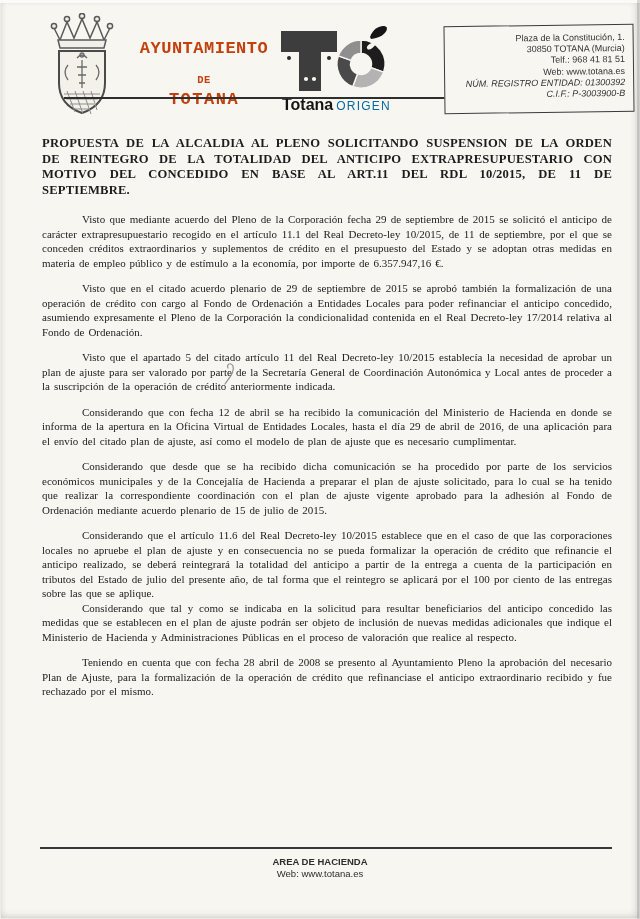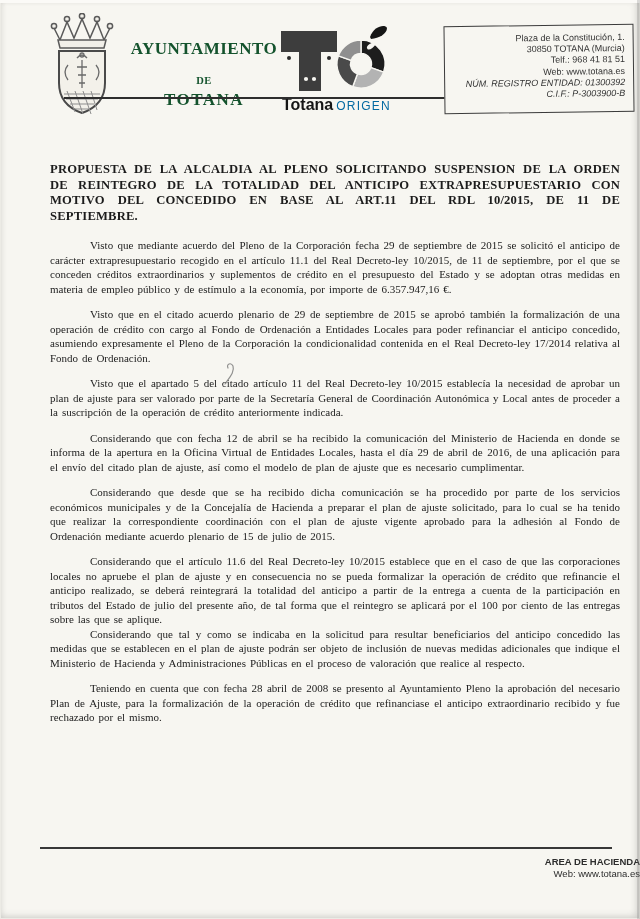--- a/index.html
+++ b/index.html
@@ -13,21 +13,21 @@
                 inset -4px 0 7px rgba(0,0,0,.12),
                 inset 0 -4px 7px rgba(0,0,0,.08),
                 inset 3px 2px 5px rgba(0,0,0,.05);
   }
 
   
   .crest { position: absolute; left: 34px; top: 13px; }
 
   .org-name {
     position: absolute; left: 128px; top: 39px; width: 152px;
-    text-align: center; font-weight: bold; color: #14532d; letter-spacing: .5px;
+    text-align: center; font-weight: bold; color: #c2410c; letter-spacing: .5px; font-family: Liberation Mono, monospace;
   }
   .org-name .l1 { font-size: 17px; }
   .org-name .l2 { font-size: 10.5px; margin-top: 16px; }
   .org-name .l3 { font-size: 17px; margin-top: 4px; letter-spacing: 1.5px; }
 
   .header-rule { position: absolute; left: 64px; top: 97px; width: 382px; height: 2px; background: #2e2e2e; }
 
   .to-logo { position: absolute; left: 281px; top: 25px; width: 118px; }
   .to-wordmark { display: flex; align-items: baseline; gap: 3px; margin-top: 1px; margin-left: 1px;
                  font-family: "Liberation Sans", sans-serif; }
@@ -37,38 +37,38 @@
   .addr-box {
     position: absolute; left: 444px; top: 25px; width: 190px; height: 88px;
     border: 1.5px solid #3b3b3b; transform: rotate(-0.7deg);
     padding: 7px 8px 0 0; text-align: right;
     font-family: "Liberation Sans", sans-serif; font-size: 9px; line-height: 11.2px; color: #333;
     background: #f7f6f1;
   }
   .addr-box .it { font-style: italic; }
 
   
-  .doc { position: absolute; left: 50px; top: 136px; width: 570px; text-align: justify; margin-top: 26px; }
+  .doc { position: absolute; left: 42px; top: 136px; width: 570px; text-align: justify; }
   .doc-title {
     font-weight: bold; font-size: 12.6px; line-height: 15.6px;
     text-align: justify; word-spacing: 3px; letter-spacing: .2px;
     margin-bottom: 14px; color: #1c1c1c;
   }
   .doc p {
     font-size: 11px; line-height: 14.5px; text-indent: 40px;
     margin-bottom: 11px; word-spacing: 1.2px; color: #222;
   }
   .doc p.no-gap { margin-bottom: 0; }
 
   .pen-mark { position: absolute; left: 221px; top: 360px; opacity: .75; }
 
   
   .footer-rule { position: absolute; left: 40px; top: 847px; width: 572px; height: 2px; background: #383838; }
   .footer {
-    position: absolute; left: 0; top: 856px; width: 640px; text-align: right;
+    position: absolute; left: 0; top: 856px; width: 640px; text-align: center;
     font-family: "Liberation Sans", sans-serif; font-size: 9.5px; line-height: 11.5px; color: #2d2d2d;
   }
   .footer .dept { font-weight: bold; }
 
   
   .edge-top { position: absolute; left: 0; top: 0; width: 640px; height: 3px; background: #fbfaf7; }
   .edge-right { position: absolute; right: 0; top: 0; width: 3px; height: 919px; background: rgba(120,120,118,.25); }
 </style>
 </head>
 <body>

